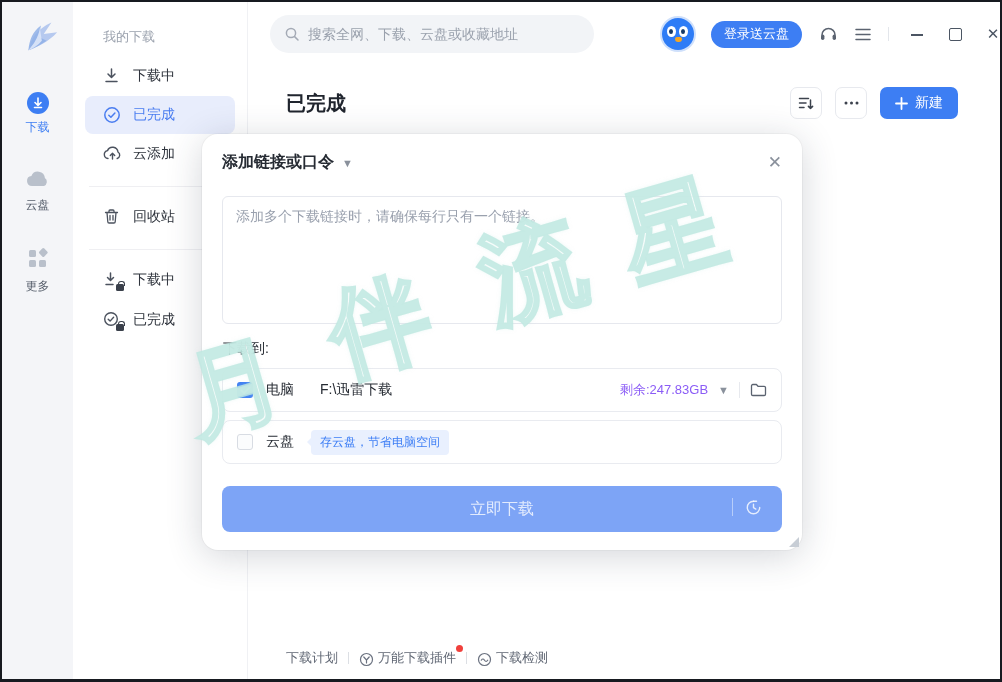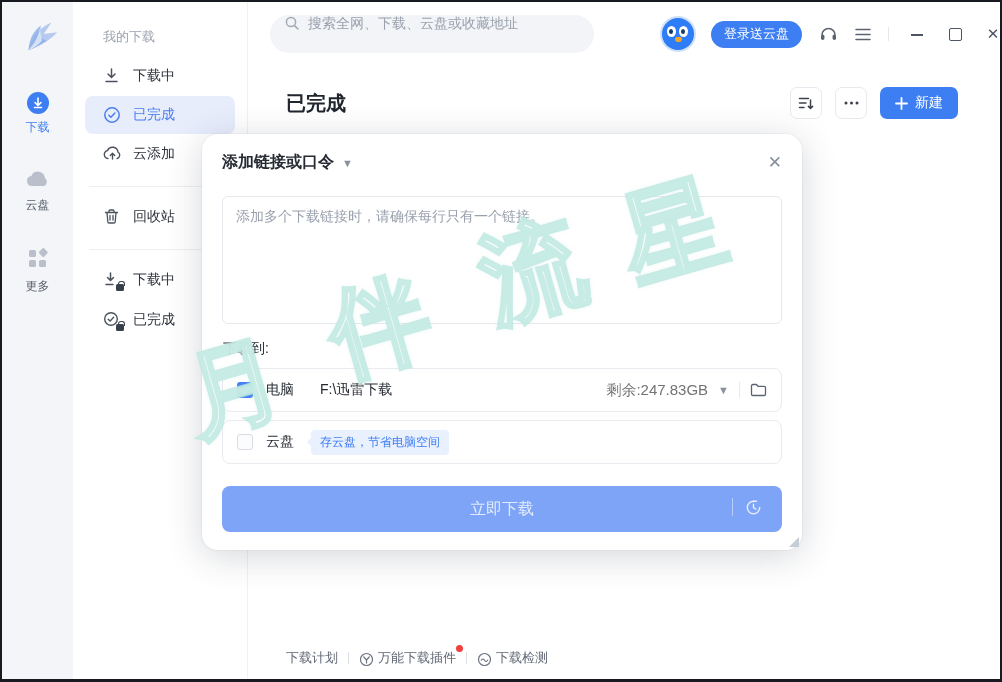--- a/index.html
+++ b/index.html
@@ -33,21 +33,21 @@
   .side-divider { height:1px; background:#efeff2; margin:12px 16px 10px 16px; }
   .lock-badge { position:absolute; right:-3px; bottom:-2px; width:8px; height:7px; background:#3a404b;
                 border-radius:1.5px; }
   .lock-badge::before { content:""; position:absolute; left:1.5px; top:-3px; width:5px; height:4px;
                 border:1.2px solid #3a404b; border-bottom:none; border-radius:3px 3px 0 0; }
 
   
   .main { position:absolute; left:246px; right:0; top:0; bottom:0; background:#fff; }
   .topbar { position:absolute; left:0; right:0; top:0; height:64px; display:flex; align-items:center; }
   .search { margin-left:22px; width:324px; height:38px; background:#f2f4f7; border-radius:19px;
-            display:flex; align-items:flex-start; padding:0 14px; gap:8px; }
+            display:flex; align-items:center; padding:0 14px; gap:8px; }
   .search input { border:none; outline:none; background:transparent; font-size:14px; color:#333;
                   width:100%; font-family:inherit; }
   .search input::placeholder { color:#9aa1ad; }
   .top-right { margin-left:auto; display:flex; align-items:center; gap:17px; }
   .avatar { width:32px; height:32px; border-radius:50%; background:#2e7cf6; position:relative;
             box-shadow:0 0 0 2px #cfe0fb; cursor:pointer; }
   .avatar .eye { position:absolute; top:8px; width:9px; height:11px; background:#fff; border-radius:50%; }
   .avatar .eye.l { left:5px; } .avatar .eye.r { left:17px; }
   .avatar .pupil { position:absolute; top:3px; left:2px; width:4px; height:5px; background:#173a66; border-radius:50%; }
   .avatar .beak { position:absolute; left:13px; top:19px; width:7px; height:5px; background:#f5a623;
@@ -95,21 +95,21 @@
   .dl-to { position:absolute; left:21px; top:206px; font-size:14px; color:#262b33; }
   .dest-row { position:absolute; left:20px; width:560px; height:44px; border:1px solid #e9ebf0;
               border-radius:8px; display:flex; align-items:center; padding:0 14px; }
   .dest-row.r1 { top:234px; } .dest-row.r2 { top:286px; }
   .cbx { width:16px; height:16px; border-radius:3px; flex:0 0 16px; cursor:pointer; }
   .cbx.on { background:#3d7ef3; display:flex; align-items:center; justify-content:center; }
   .cbx.off { border:1px solid #d8dce3; background:#fbfcfd; }
   .dest-name { font-size:14px; color:#262b33; margin-left:13px; }
   .dest-path { font-size:14px; color:#262b33; margin-left:26px; }
   .dest-right { margin-left:auto; display:flex; align-items:center; gap:10px; }
-  .remaining { font-size:15px; color:#737373; }
+  .remaining { font-size:13px; color:#8b5cf6; }
   .dd-caret { color:#8a919c; font-size:11px; cursor:pointer; }
   .row-div { width:1px; height:16px; background:#e7e9ee; }
   .folder { color:#5b6370; display:flex; cursor:pointer; }
   .cloud-tag { margin-left:17px; position:relative; background:#e9f0fe; color:#3d7ef5; font-size:12px;
                padding:4px 9px; border-radius:4px; }
   .cloud-tag::before { content:""; position:absolute; left:-8px; top:50%; margin-top:-4px;
                border:4px solid transparent; border-right-color:#e9f0fe; }
   .submit { position:absolute; left:20px; top:352px; width:560px; height:46px; background:#7da4f6;
             border:none; border-radius:8px; color:rgba(255,255,255,.78); font-size:16px; cursor:pointer;
             font-family:inherit; }

